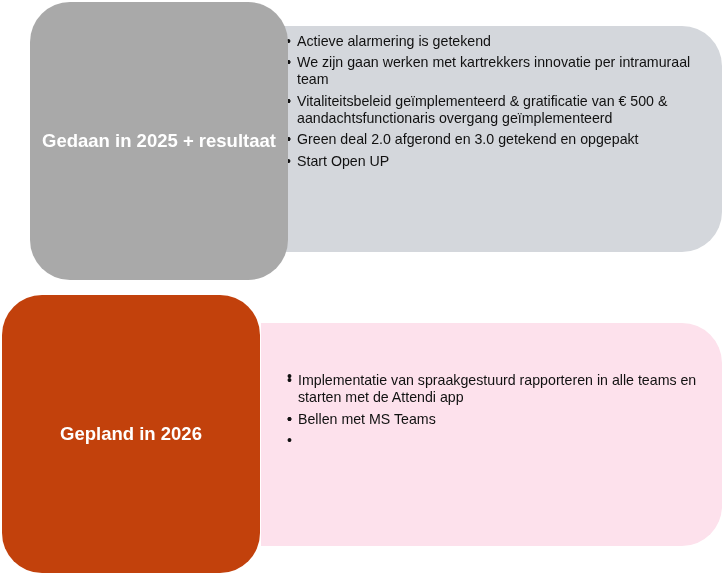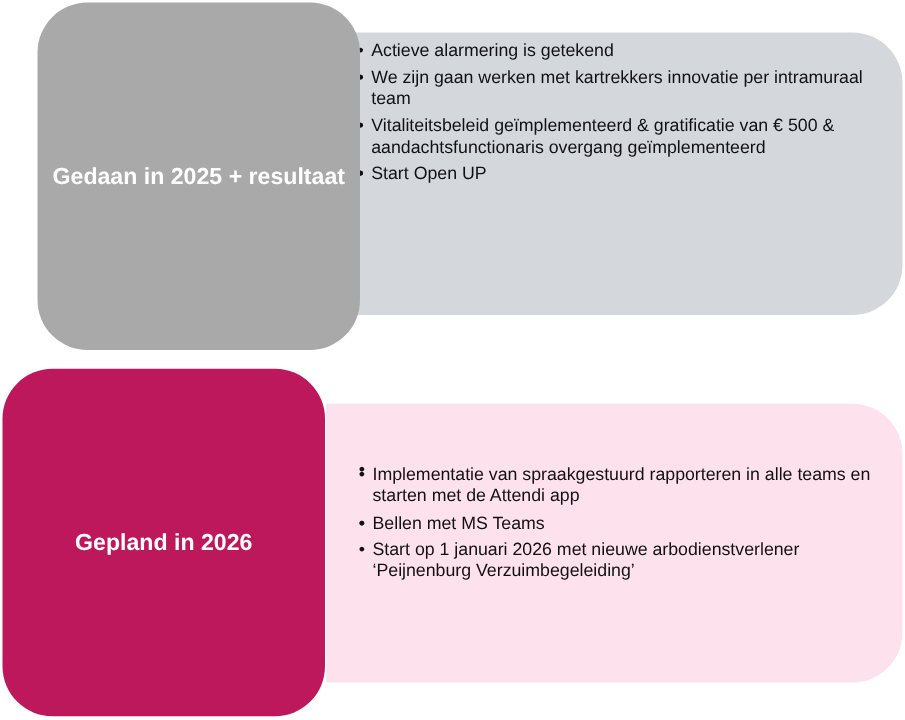--- a/index.html
+++ b/index.html
@@ -8,21 +8,21 @@
 
     .panel { position: absolute; box-sizing: border-box; }
     .panel.list { border-radius: 0 40px 40px 0; }
     .panel.gray-list { left: 260px; top: 26px; width: 462px; height: 226px; background: #d4d7dc; }
     .panel.pink-list { left: 261px; top: 323px; width: 461px; height: 223px; background: #fde1ec; }
 
     .tile { position: absolute; border-radius: 40px; display: flex; align-items: center;
             justify-content: center; color: #ffffff; font-weight: bold; font-size: 18.5px;
             text-align: center; z-index: 2; }
     .tile.gray { left: 2px; top: 2px; width: 258px; height: 278px; background: #a9a9a9; margin-left: 28px; }
-    .tile.pink { left: 2px; top: 295px; width: 258px; height: 278px; background: #be185d; }
+    .tile.pink { left: 2px; top: 295px; width: 258px; height: 278px; background: #c2410c; }
 
     ul.items { list-style: none; margin: 0; padding: 0; position: absolute; left: 26px; right: 20px;
                font-size: 14.2px; line-height: 17px; color: #111111; }
     .gray-list ul.items { top: 7px; }
     .pink-list ul.items { top: 45px; }
     ul.items li { position: relative; padding-left: 11px; margin-bottom: 4.4px; }
     ul.items li .bullet { position: absolute; left: 0; top: 0; }
   </style>
 </head>
 <body>
@@ -31,29 +31,29 @@
   <span>Gedaan in 2025 + resultaat</span>
 </div>
 <div class="panel list gray-list">
   <ul class="items">
     <li><span class="bullet">•</span><span>Actieve alarmering is getekend</span></li>
     <li><span class="bullet">•</span></li>
     <li><span class="bullet">•</span><span>We zijn gaan werken met kartrekkers innovatie per intramuraal team</span></li>
     <li><span class="bullet">•</span></li>
     <li><span class="bullet">•</span><span>Vitaliteitsbeleid geïmplementeerd &amp; gratificatie van € 500 &amp; aandachtsfunctionaris overgang geïmplementeerd</span></li>
     <li><span class="bullet">•</span></li>
-    <li><span class="bullet">•</span></li>
+    <li><span class="bullet">•</span><span>Green deal 2.0 afgerond en 3.0 getekend en opgepakt</span></li>
     <li><span class="bullet">•</span><span>Start Open UP</span></li>
   </ul>
 </div>
 
 <div class="tile pink">
   <span>Gepland in 2026</span>
 </div>
 <div class="panel list pink-list">
   <ul class="items">
     <li><span class="bullet">•</span></li>
     <li><span class="bullet">•</span><span>Implementatie van spraakgestuurd rapporteren in alle teams en starten met de Attendi app</span></li>
     <li><span class="bullet">•</span></li>
     <li><span class="bullet">•</span><span>Bellen met MS Teams</span></li>
-    <li><span class="bullet">•</span><span>Start op 1 januari 2026 met nieuwe arbodienstverlener ‘Peijnenburg Verzuimbegeleiding’</span></li>
+    <li><span class="bullet">•</span></li>
   </ul>
 </div>
 
 </body></html>

